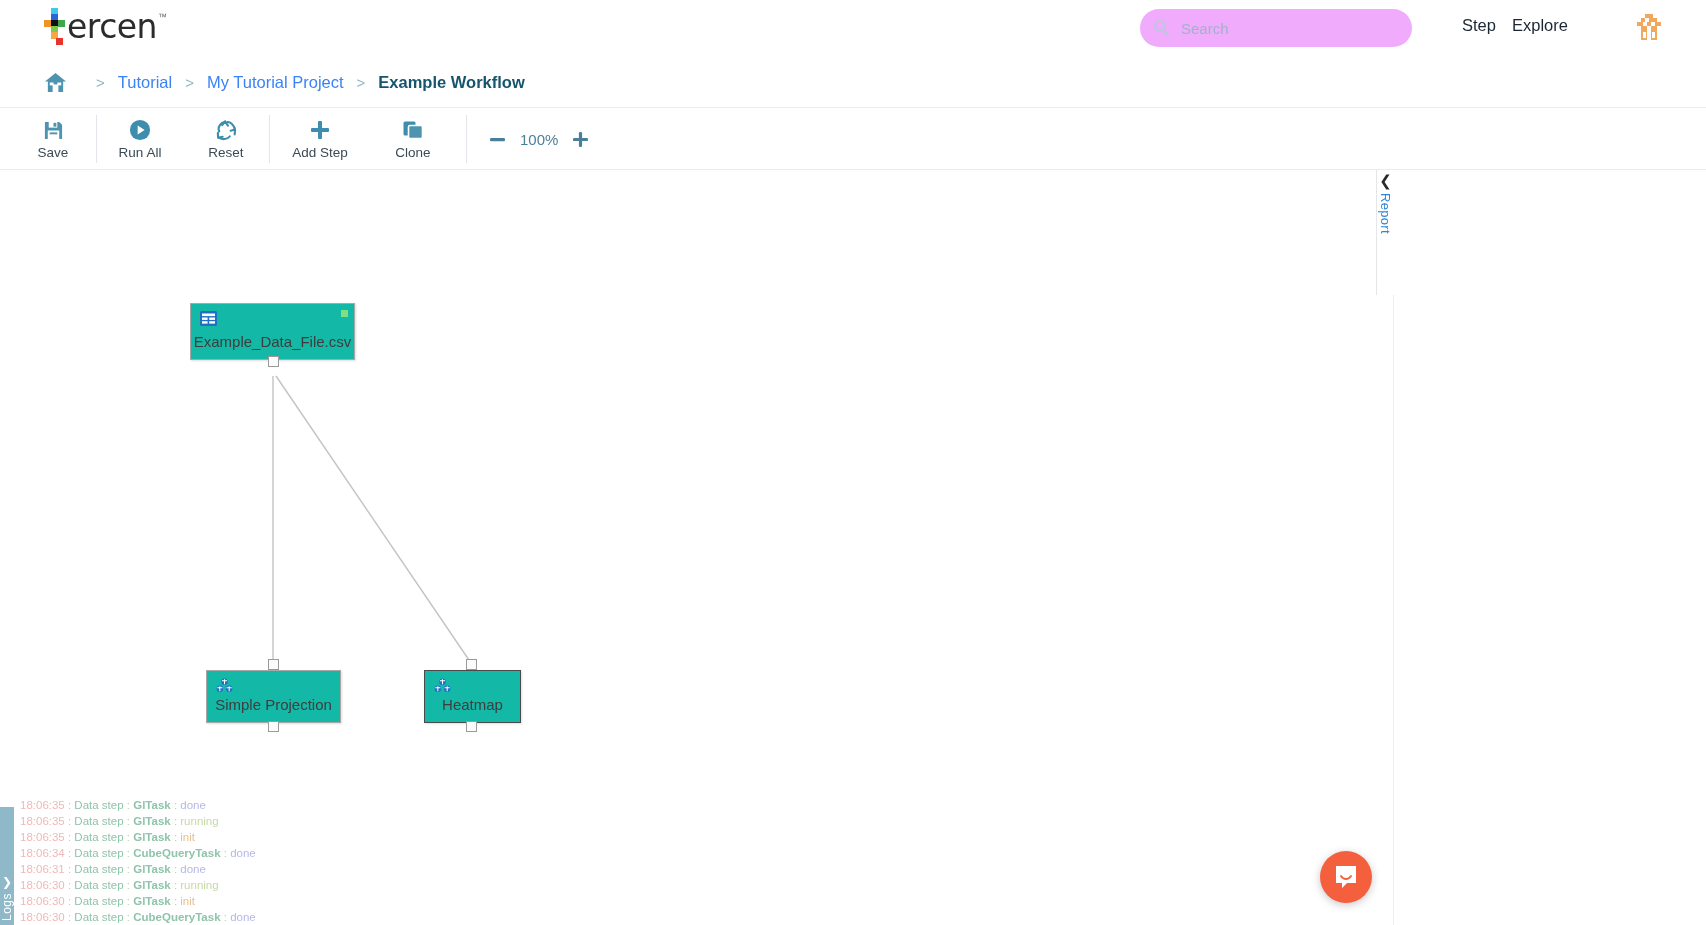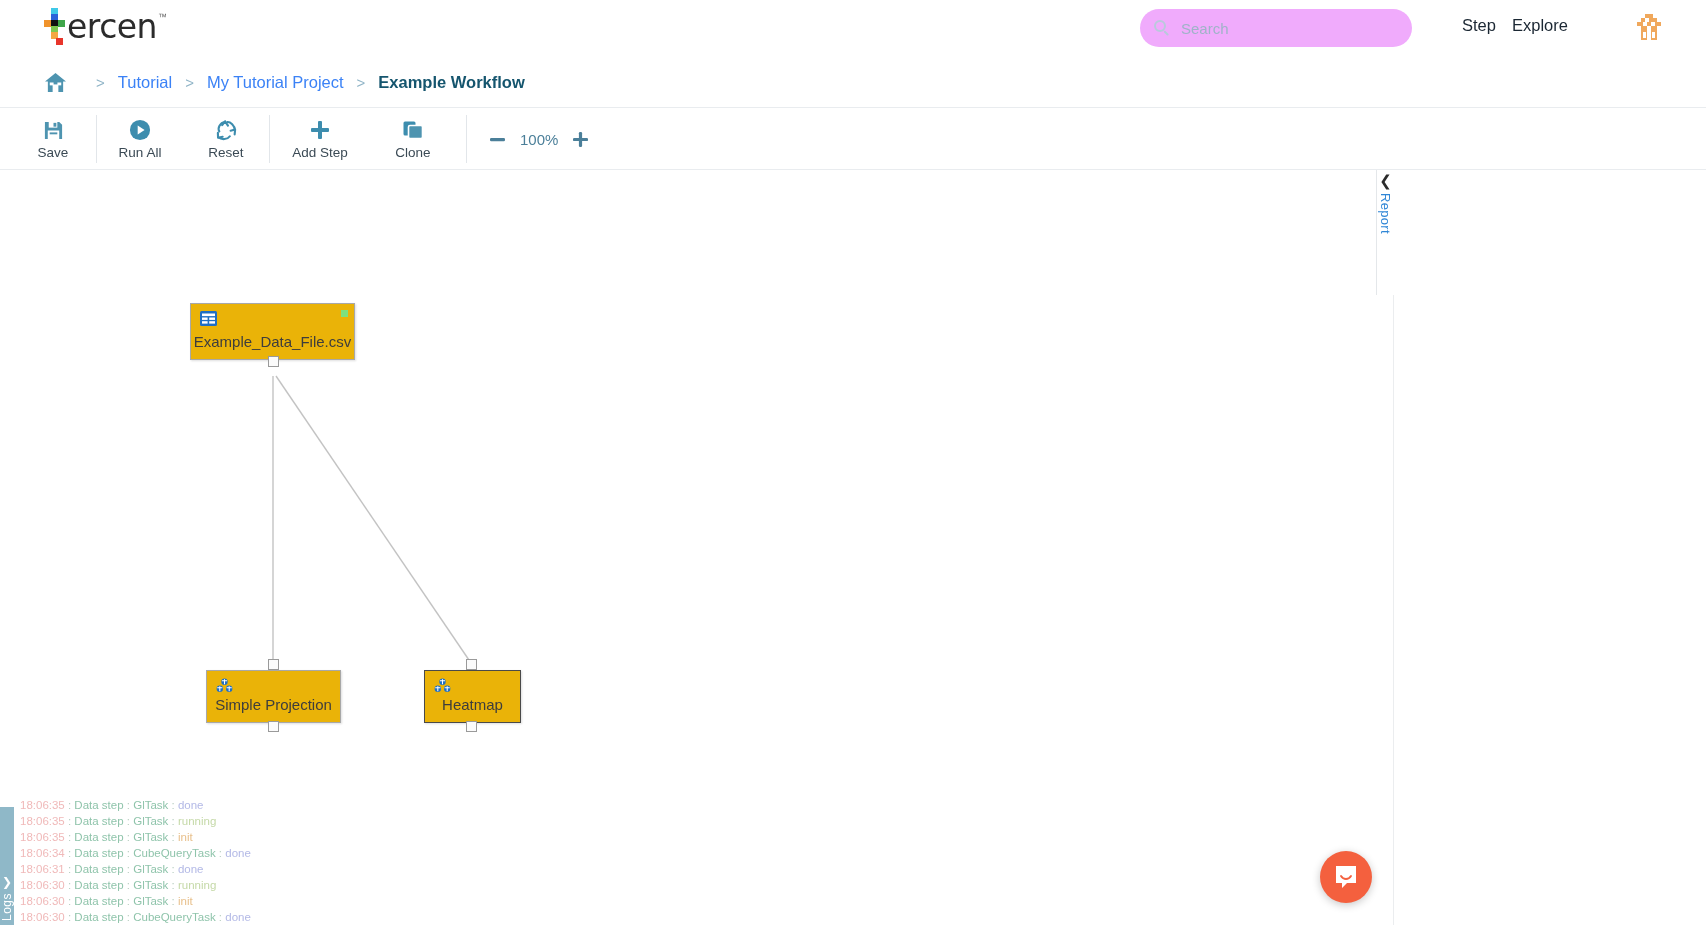--- a/index.html
+++ b/index.html
@@ -92,21 +92,21 @@
 
   
   .canvas {
     position: absolute; top: 170px; left: 0;
     width: 1706px; height: 755px; background: #ffffff; overflow: hidden;
   }
   .canvas-edges { position: absolute; left:0; top:0; width: 1706px; height: 755px; }
 
   .node {
     position: absolute;
-    background: #eab308;
+    background: #14b8a6;
     border: 1px solid #a8a8a8;
     box-shadow: 1px 1px 2px rgba(0,0,0,0.13);
     display: flex; flex-direction: column;
   }
   .node.selected { border: 1.6px solid #4a4a4a; padding-left: 36px; }
   .node .node-ic { position: absolute; left: 9px; top: 7px; }
   .node .node-label {
     width:100%; text-align: center; font-size: 15px; color: #3d3d3d;
     position: absolute; bottom: 9px; left: 0;
   }
@@ -146,21 +146,21 @@
   .logs {
     position: absolute; left: 20px; bottom: 0px; width: 620px;
   }
   .log-line {
     font-size: 11.5px; line-height: 16px; font-family: "Liberation Sans", sans-serif;
     white-space: nowrap;
   }
   .lg-time { color: #f0b9b9; margin-top: 38px; }
   .lg-sep  { color: #b9cfc2; }
   .lg-step { color: #8fc4ab; }
-  .lg-task { color: #8fc4ab; }
+  .lg-task { color: #8fc4ab; font-weight: bold; }
   .lg-state-done    { color: #b3b9e6; text-align: center; }
   .lg-state-running { color: #c5d9a8; }
   .lg-state-init    { color: #e8c08c; }
 
   
   .chat-bubble {
     position: absolute; right: 22px; bottom: 22px;
     width: 52px; height: 52px; border-radius: 50%;
     background: #f4603e; display: flex; align-items: center; justify-content: center;
     cursor: pointer; box-shadow: 0 2px 8px rgba(0,0,0,.22);

